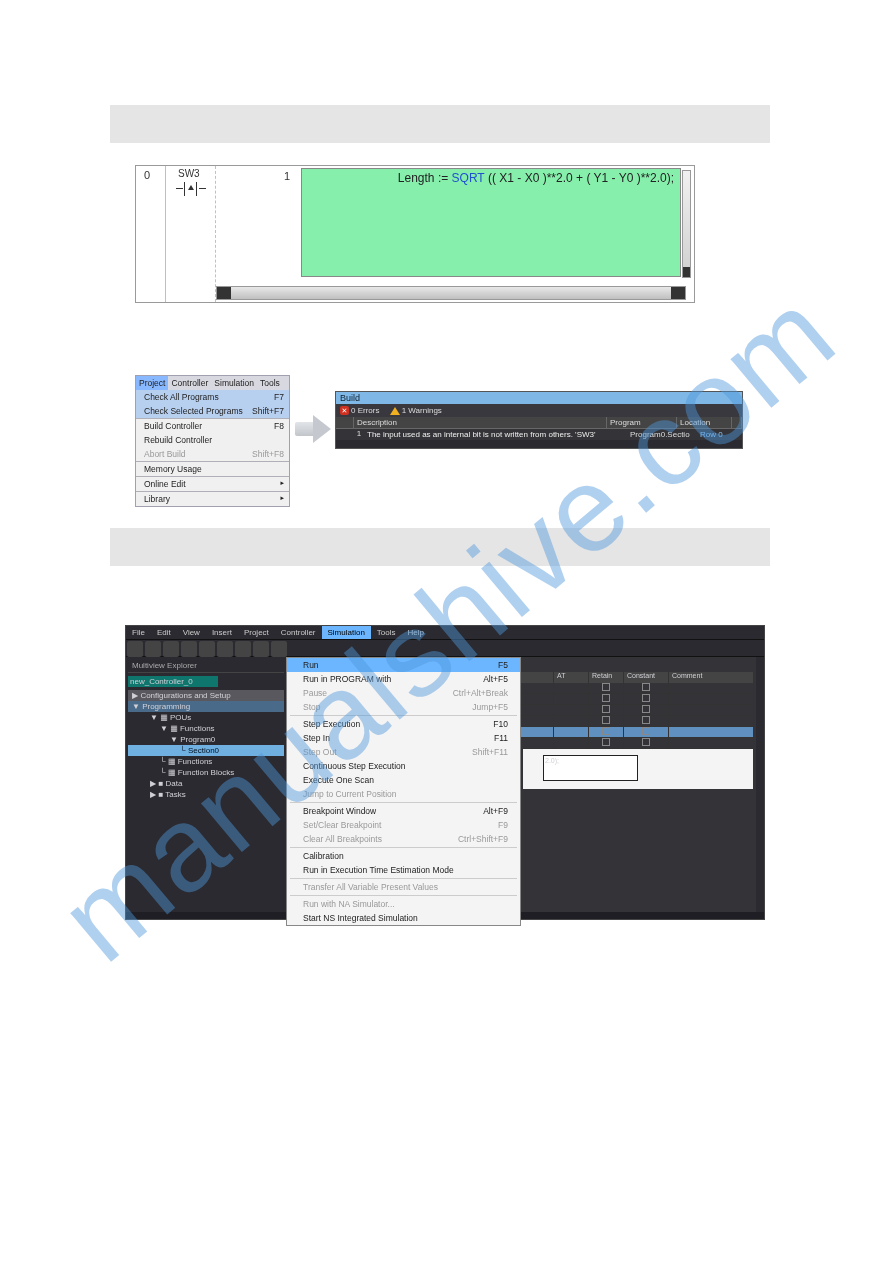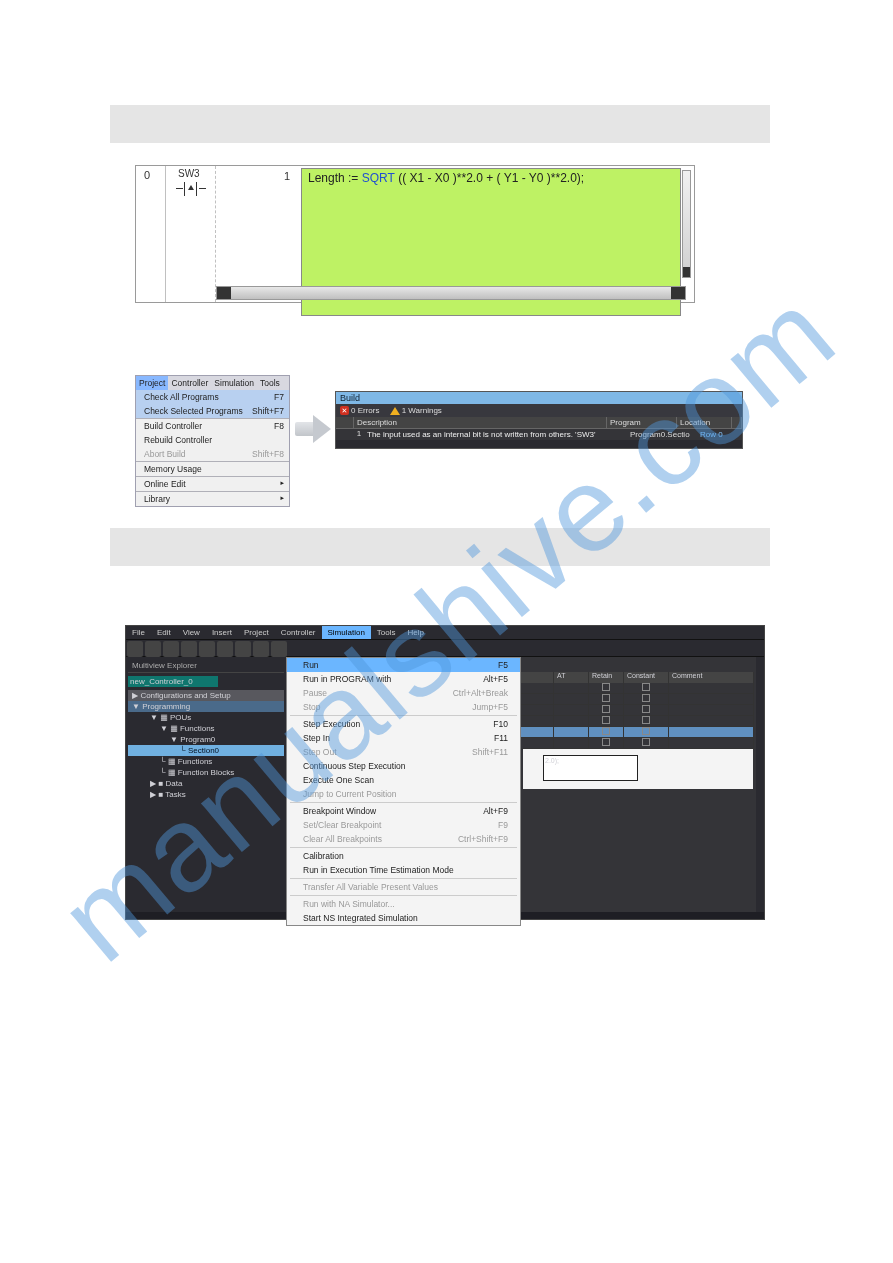--- a/index.html
+++ b/index.html
@@ -101,23 +101,24 @@
   }
   .ed1-rung .rline {
     position: absolute;
     top: 4px; left: 68px;
     font-size: 11px;
     color: #333;
   }
   .ed1-codebox {
     position: absolute;
     left: 165px; top: 2px;
-    width: 380px; height: 148px;
+    width: 380px; height: 109px;
     border: 1px solid #888;
-    background: #bef264;
+    background: #86efac;
+    text-align: right;
   }
   .ed1-code { font-size: 12px; color: #222; padding: 2px 6px; }
   .ed1-code .fn { color: #2050d0; font-weight: 500; }
   .ed1-vscroll {
     position: absolute;
     right: 3px; top: 4px;
     width: 9px; height: 108px;
     background: linear-gradient(#f0f0f0, #d0d0d0);
     border: 1px solid #999;
   }

